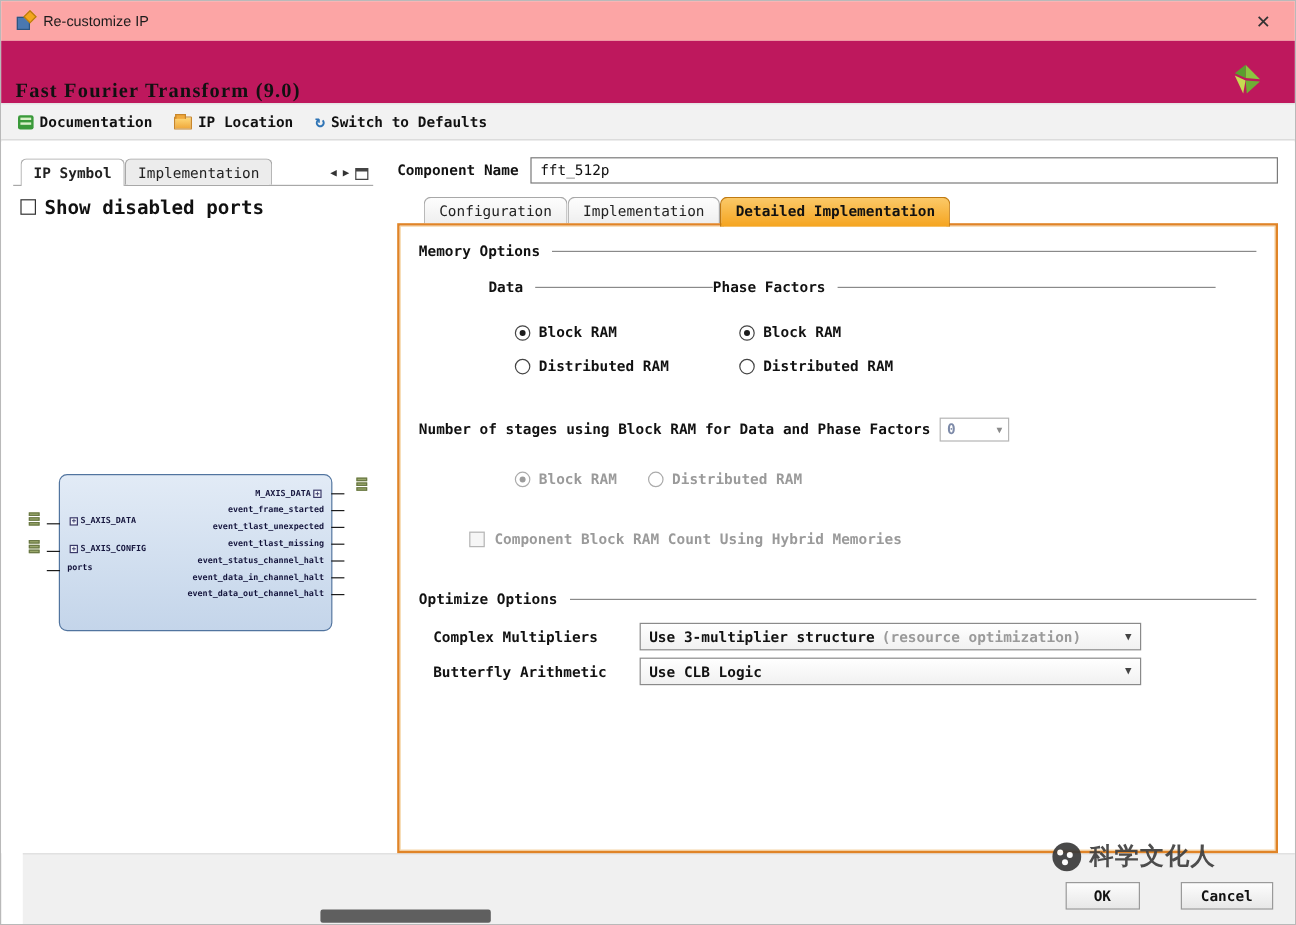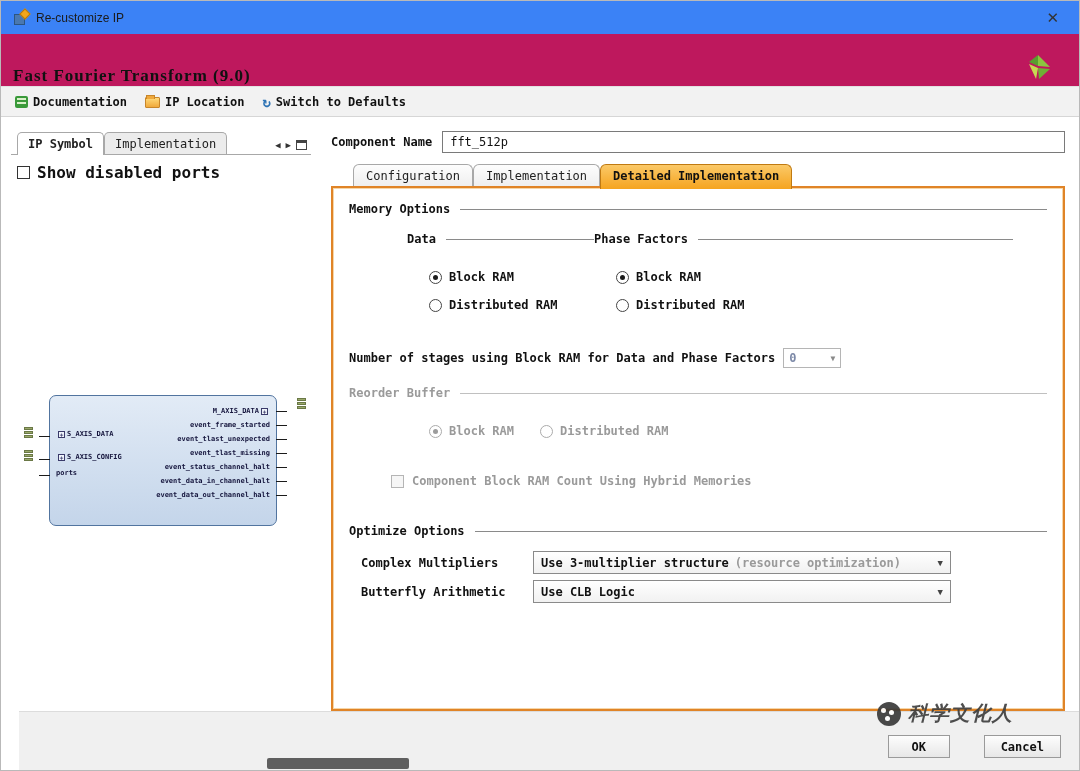--- a/index.html
+++ b/index.html
@@ -1,21 +1,21 @@
 <!DOCTYPE html>
 <html><head>
 <meta charset="utf-8">
 <style>
   * { margin:0; padding:0; box-sizing:border-box; }
   html,body { width:1080px; height:771px; background:#fff; overflow:hidden;
     font-family:"DejaVu Sans Mono", monospace; }
   .window { position:relative; width:1080px; height:771px; background:#fff; border:1px solid #b9b9b9; }
 
   
-  .titlebar { height:33px; display:flex; align-items:center; padding:0 12px; background:#3b82f6; }
+  .titlebar { height:33px; display:flex; align-items:center; padding:0 12px; background:#fca5a5; }
   .app-icon { width:16px; height:16px; position:relative; }
   .app-icon .chip { position:absolute; left:1px; top:4px; width:11px; height:11px; background:#4a78b0; border:1px solid #2d5580; }
   .app-icon .pen  { position:absolute; right:0; top:0; width:8px; height:8px; background:#f2a61c; border:1px solid #b87a0c; transform:rotate(45deg); }
   .titlebar .title { font-family:"Liberation Sans", sans-serif; font-size:12px; color:#1c1c1c; margin-left:7px; }
   .close { margin-left:auto; font-family:"Liberation Sans", sans-serif; font-size:15px; color:#333; padding:2px 8px; cursor:pointer; }
 
   
   .header { height:52px; display:flex; align-items:flex-end; padding:0 12px; background:#be185d;font-family:Liberation Serif, serif; }
   .header .big-title { font-size:17px; font-weight:bold; letter-spacing:1px; color:#111; }
   .logo { margin-left:auto; margin-right:14px; }
@@ -114,21 +114,21 @@
   .footer { position:absolute; left:18px; right:0; bottom:0; height:59px; background:#f0f0f0; border-top:1px solid #dcdcdc; }
   .footer-buttons { position:absolute; right:18px; bottom:12px; display:flex; gap:34px; }
   .btn { min-width:62px; height:23px; display:flex; align-items:center; justify-content:center; padding:0 16px;
     background:linear-gradient(#fdfdfd,#e7e7e7); border:1px solid #9a9a9a; font-family:"DejaVu Sans Mono", monospace;
     font-size:12px; font-weight:bold; color:#111; cursor:pointer; }
 
   
   .watermark { position:absolute; right:66px; top:699px; display:flex; align-items:center; gap:7px; z-index:5; opacity:.92; }
   .wm-icon { width:24px; height:24px; border-radius:50%; background:#3a3a3a; position:relative; }
   .wm-icon::before { content:""; position:absolute; left:4px; top:6px; width:5px; height:5px; border-radius:50%; background:#fff; box-shadow:8px 2px 0 #fff, 4px 8px 0 #fff; }
-  .wm-text { font-family:"Liberation Sans", sans-serif; font-size:20px; font-weight:bold; color:#3f3f3f; letter-spacing:1px;font-style:italic; }
+  .wm-text { font-family:"Liberation Sans", sans-serif; font-size:20px; font-weight:bold; color:#3f3f3f; letter-spacing:1px; }
 
   .bottom-artifact { position:absolute; left:248px; bottom:1px; width:142px; height:11px; background:#2f2f2f; opacity:.75; border-radius:2px; }
 </style>
 </head>
 <body>
 
 <div class="window">
 
   <div class="titlebar">
     <span class="app-icon">
@@ -272,23 +272,20 @@
         </div>
 
         <div class="stages-row">
           <span>Number of stages using Block RAM for Data and Phase Factors</span>
           <span class="mini-select">
             <span>0</span>
             <span class="arrow">▼</span>
           </span>
         </div>
 
-        <div class="rule disabled reorder-rule">
-          <span>Reorder Buffer</span>
-        </div>
         <div class="inline-radios">
           <div class="radio-row">
             <span class="radio sel disabled"></span>
             <span class="dim">Block RAM</span>
           </div>
           <div class="radio-row">
             <span class="radio disabled"></span>
             <span class="dim">Distributed RAM</span>
           </div>
         </div>

